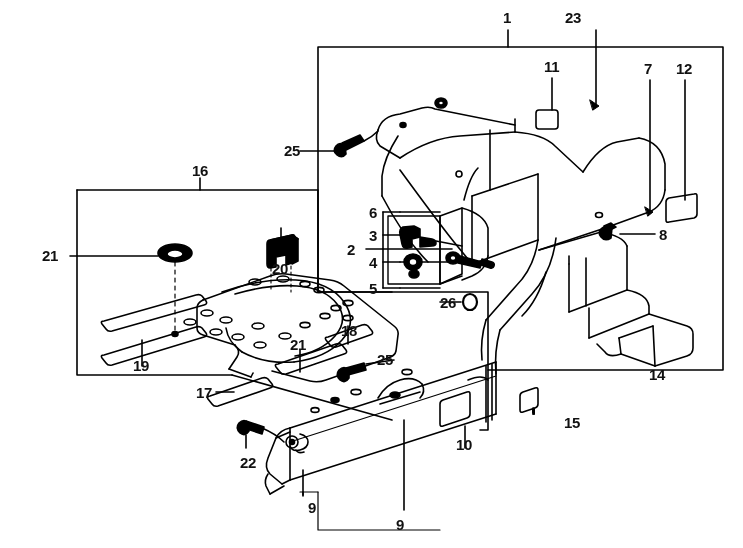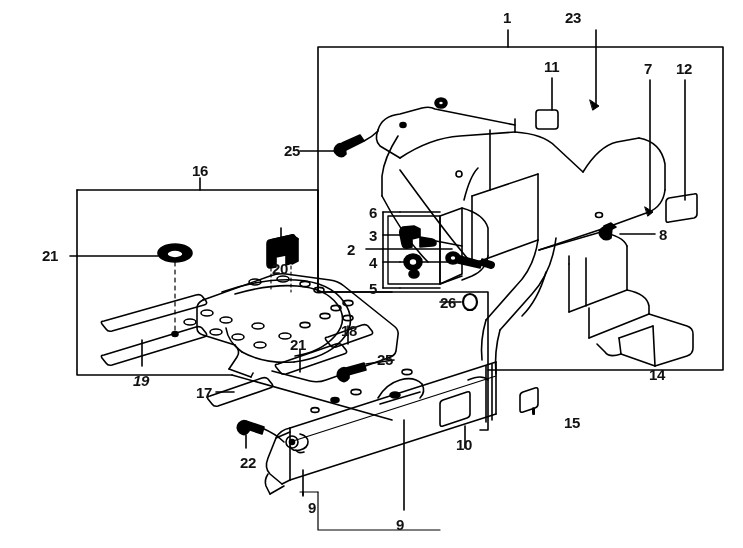--- a/index.html
+++ b/index.html
@@ -324,21 +324,21 @@
   <div class="lbl" style="left:42px;top:248px;">21</div>
   <div class="lbl" style="left:369px;top:205px;">6</div>
   <div class="lbl" style="left:369px;top:228px;">3</div>
   <div class="lbl" style="left:347px;top:242px;">2</div>
   <div class="lbl" style="left:369px;top:255px;">4</div>
   <div class="lbl" style="left:369px;top:281px;">5</div>
   <div class="lbl" style="left:659px;top:227px;">8</div>
   <div class="lbl" style="left:420px;top:295px;margin-left:20px;">26</div>
   <div class="lbl" style="left:341px;top:311px;margin-top:12px;">18</div>
   <div class="lbl" style="left:290px;top:337px;">21</div>
-  <div class="lbl" style="left:133px;top:373px;font-style:italic;">19</div>
+  <div class="lbl" style="left:133px;top:358px;">19</div>
   <div class="lbl" style="left:196px;top:385px;">17</div>
   <div class="lbl" style="left:377px;top:352px;">25</div>
   <div class="lbl" style="left:649px;top:352px;margin-top:15px;">14</div>
   <div class="lbl" style="left:524px;top:415px;margin-left:40px;">15</div>
   <div class="lbl" style="left:456px;top:437px;">10</div>
   <div class="lbl" style="left:240px;top:455px;">22</div>
   <div class="lbl" style="left:308px;top:500px;">9</div>
   <div class="lbl" style="left:396px;top:517px;">9</div>
 
 </div>

